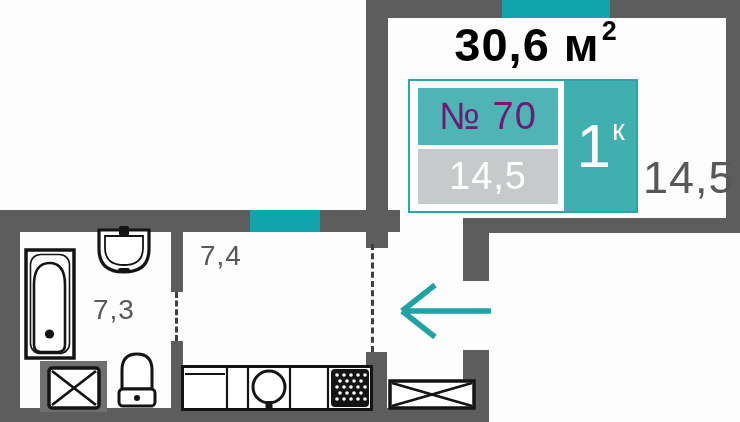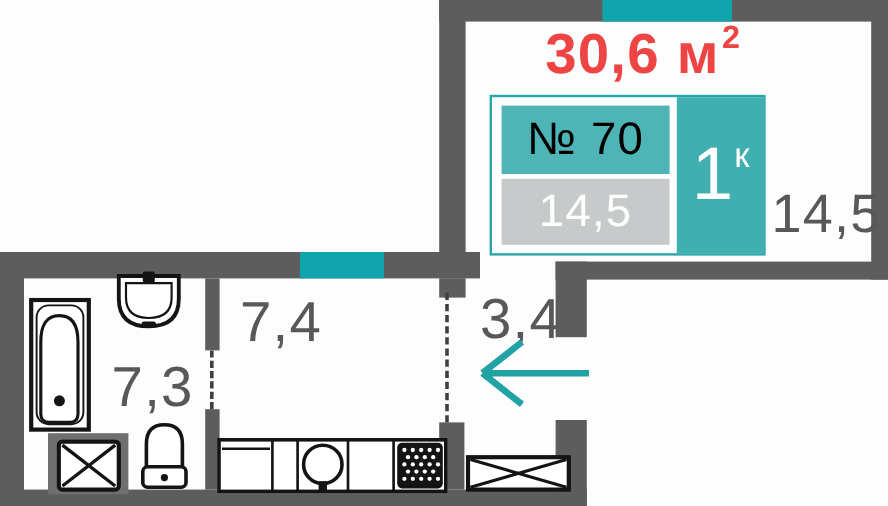--- a/index.html
+++ b/index.html
@@ -3,29 +3,29 @@
 <meta charset="utf-8">
 <style>
   html,body{margin:0;padding:0;background:#ffffff;}
   .stage{position:relative;width:740px;height:422px;background:#fdfdfd;overflow:hidden;
          font-family:"Liberation Sans", sans-serif;}
   .w{position:absolute;background:#5d5d5d;}
   .win{position:absolute;background:#12a4ad;}
   .pad{position:absolute;background:#6f6f6f;}
   .dash{position:absolute;width:0;border-left:3px dashed #3f3f3f;}
   .fx{position:absolute;}
-  .lbl{position:absolute;color:#57585a;font-size:47px;letter-spacing:1px;}
+  .lbl{position:absolute;color:#57585a;font-size:28px;letter-spacing:1px;}
   .lbl.big{font-size:45px;}
   .total{position:absolute;left:420px;top:17px;width:230px;text-align:center;
-         color:#ef4444;font-size:47px;font-weight:bold;letter-spacing:1px;}
+         color:#000000;font-size:47px;font-weight:bold;letter-spacing:1px;}
   .total sup{font-size:27px;position:relative;top:-4px;left:2px;}
   .badge{position:absolute;left:408px;top:79px;width:230px;height:134px;
          border:2px solid #2aa6a7;background:#ffffff;box-sizing:border-box;display:flex;}
   .badge-left{flex:1;padding:7px 6px 7px 8px;display:flex;flex-direction:column;gap:4px;}
-  .badge-num{flex:1.05;background:#4fb4b5;color:#000000;font-size:38px;
+  .badge-num{flex:1.05;background:#4fb4b5;color:#701a75;font-size:38px;
              display:flex;align-items:center;justify-content:center;letter-spacing:1px;}
   .badge-area{flex:1;background:#c7cacb;color:#fff;font-size:38px;
               display:flex;align-items:center;justify-content:center;letter-spacing:1px;}
   .badge-right{width:72px;background:#3fafb0;color:#fff;display:flex;
                align-items:center;justify-content:center;}
   .badge-right .n{font-size:62px;line-height:1;}
   .badge-right sup{font-size:29px;position:relative;top:-16px;left:1px;}
 </style>
 </head>
 <body>
@@ -64,21 +64,20 @@
     </div>
     <div class="badge-right">
       <span class="n">1</span>
         <sup>к</sup>
     </div>
   </div>
 
   <div class="lbl big" style="left:643px;top:152px">14,5</div>
   <div class="lbl" style="left:93px;top:294px">7,3</div>
   <div class="lbl" style="left:200px;top:240px">7,4</div>
-  <div class="lbl" style="left:400px;top:238px">3,4</div>
 
   <svg class="fx" style="left:395px;top:280px" width="96" height="62" viewBox="0 0 96 62">
     <path d="M96 31 L7 31 M7 31 L40 5 M7 31 L40 57" fill="none" stroke="#21a3a5" stroke-width="5.5"></path>
   </svg>
 
   <svg class="fx" style="left:24px;top:248px" width="52" height="112" viewBox="0 0 52 112">
     <rect x="2" y="2" width="48" height="108" fill="#fff" stroke="#141414" stroke-width="3.5"></rect>
     <rect x="6.5" y="6.5" width="39" height="99" rx="10" fill="none" stroke="#141414" stroke-width="1.6"></rect>
     <path d="M10 97 Q10 104 17 104 L34 104 Q41 104 41 97 L41 37 Q41 15 25.5 15 Q10 15 10 37 Z" fill="none" stroke="#141414" stroke-width="2.6"></path>
     <circle cx="25.5" cy="86" r="4.6" fill="#141414"></circle>

